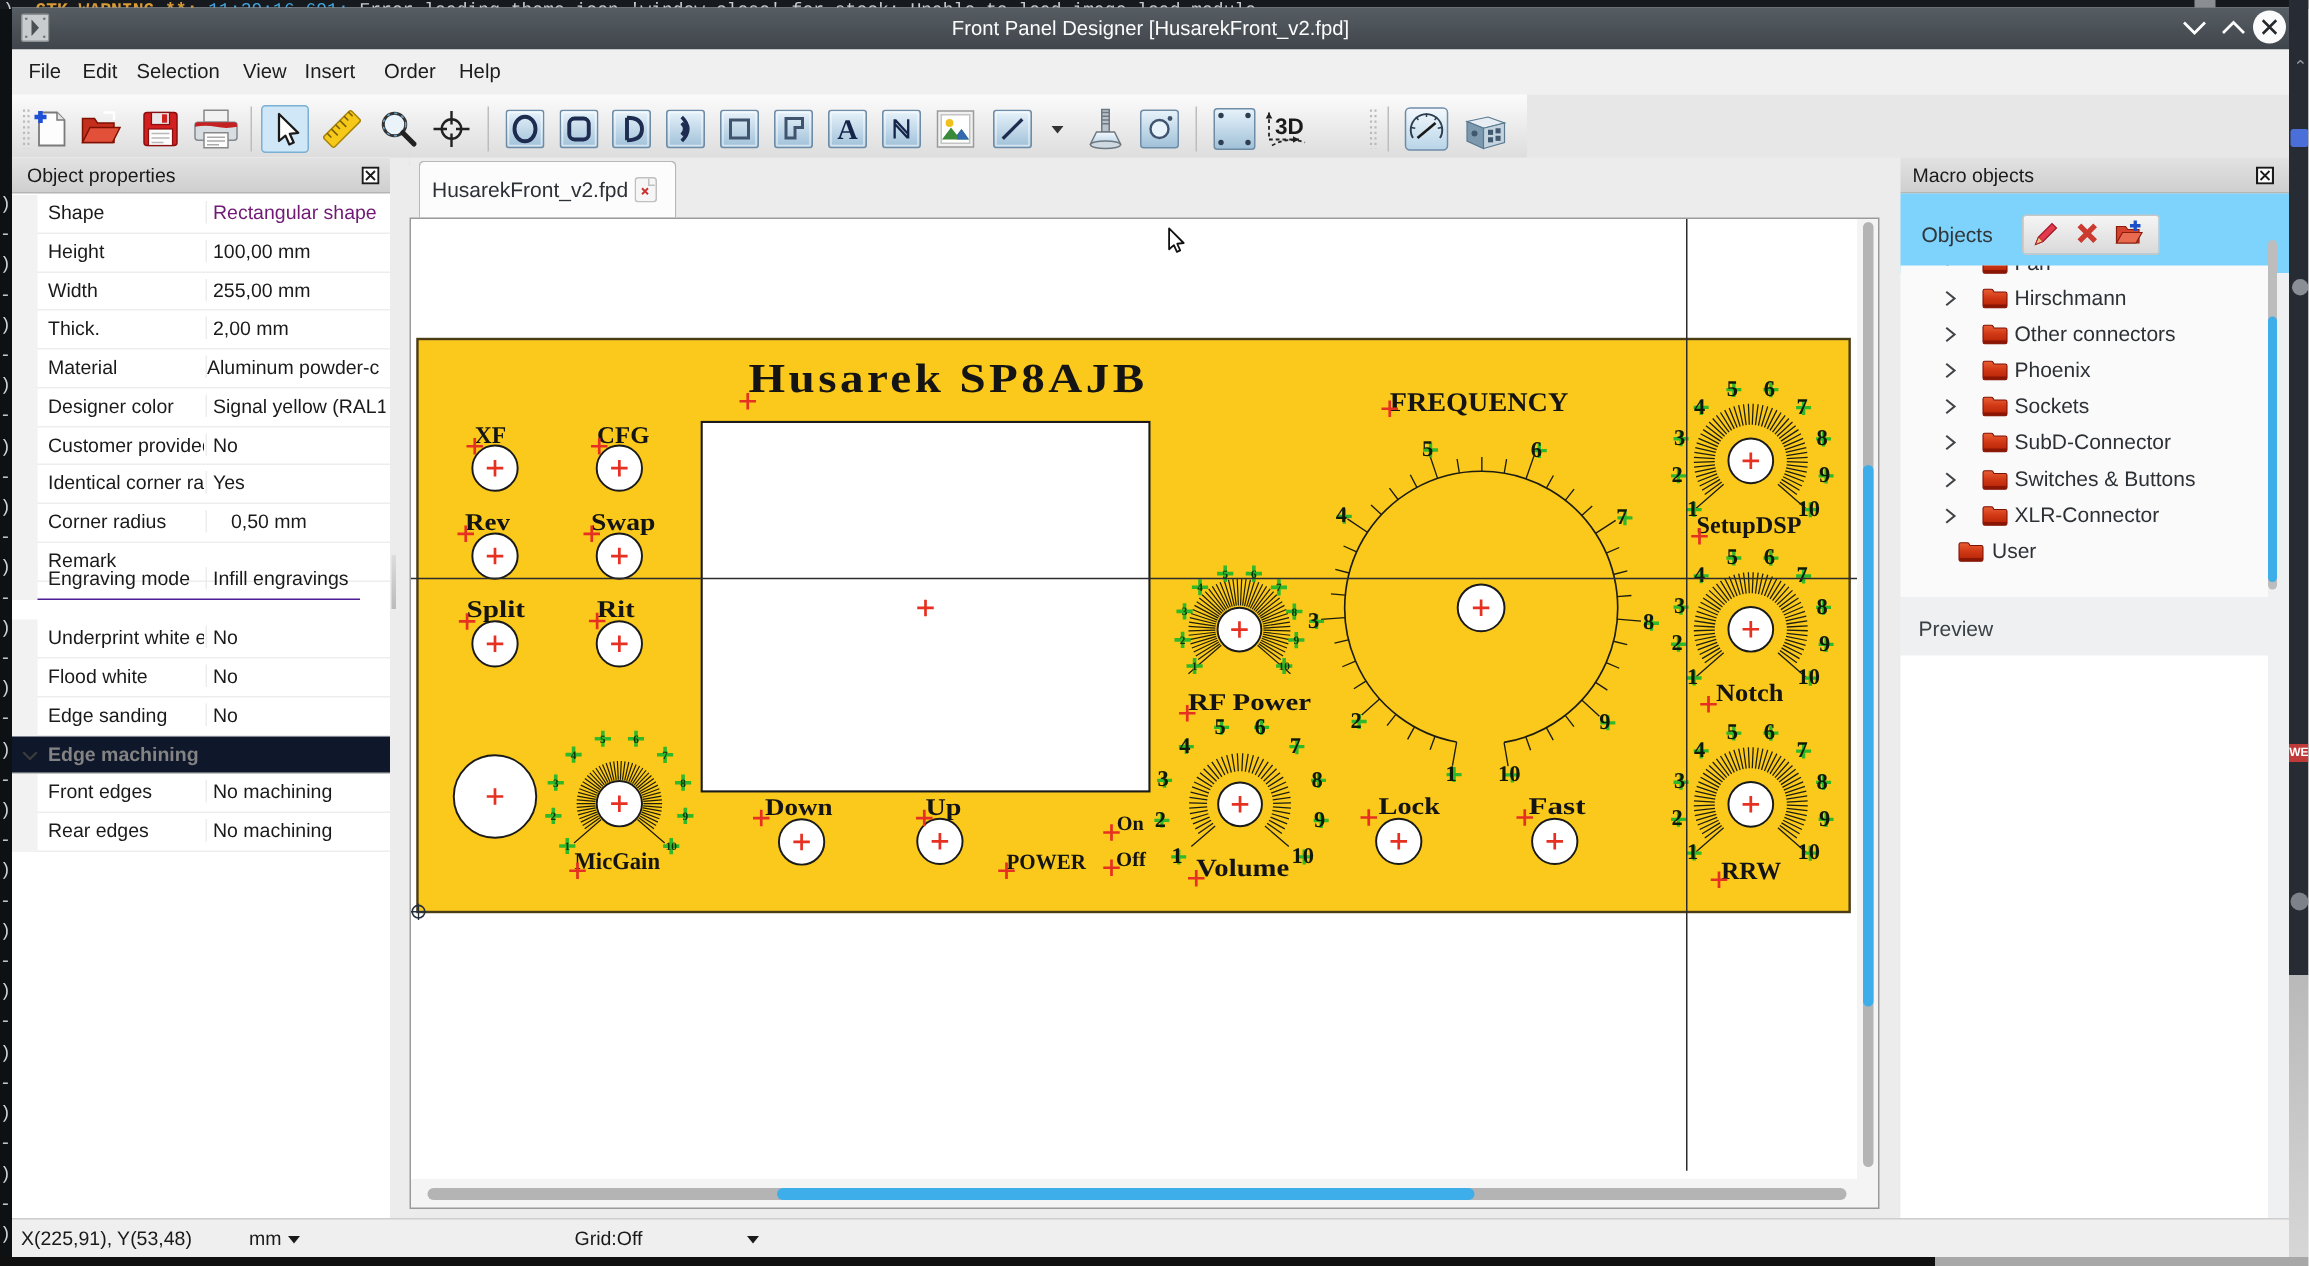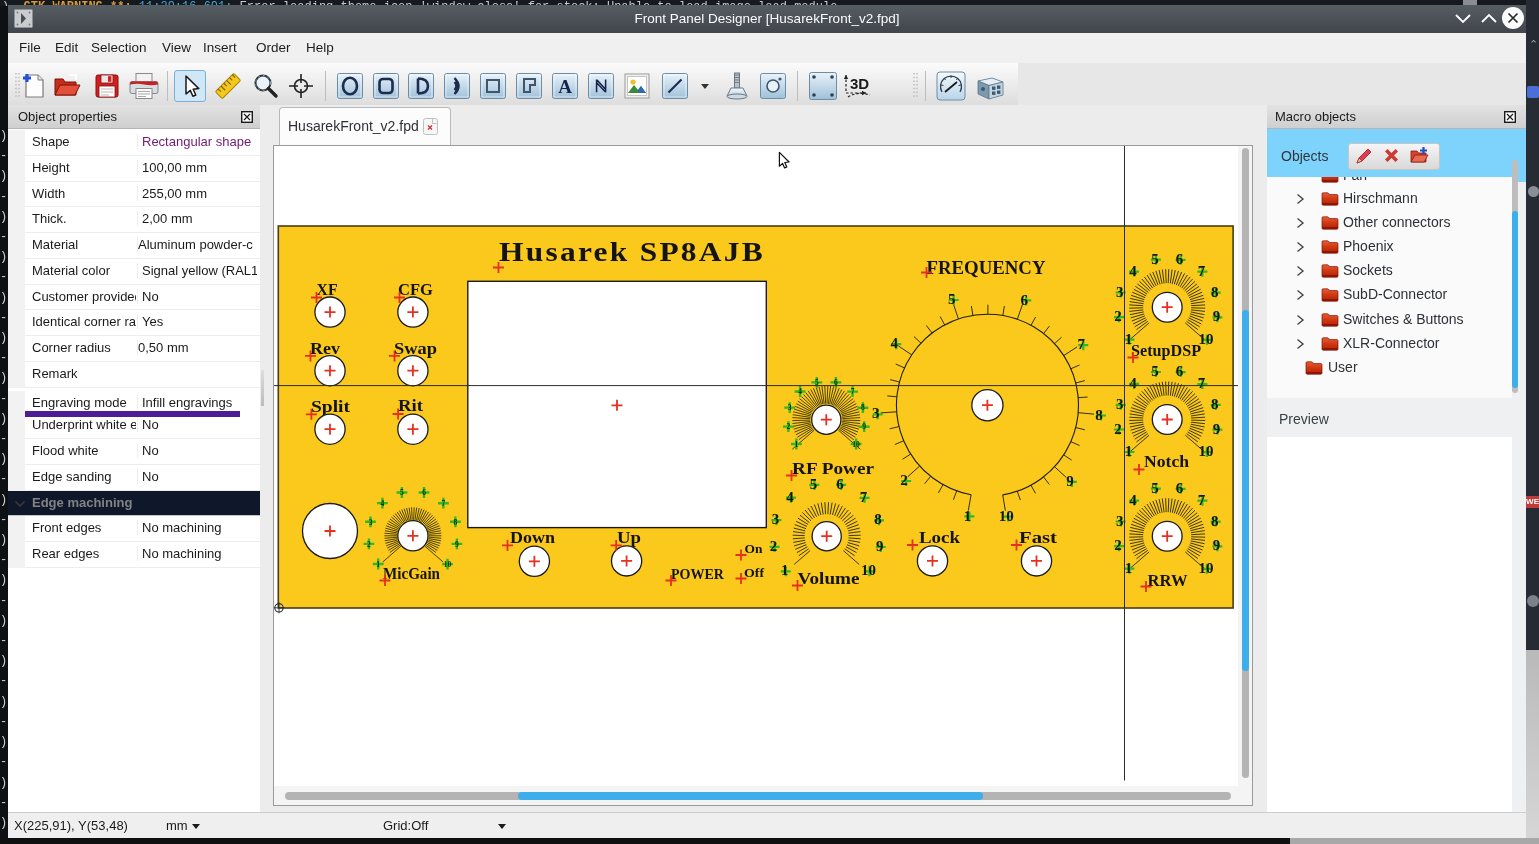--- a/index.html
+++ b/index.html
@@ -216,44 +216,44 @@
 <div class="abs" style="left:24px;top:4px;width:104px;overflow:hidden;white-space:nowrap;font-size:13px;color:#1a1a1a">Thick.</div>
 <div class="abs" style="left:129px;top:4px;width:120px;overflow:hidden;white-space:nowrap;font-size:13px;color:#1a1a1a;border-left:1px solid #ededed;padding-left:4px">2,00 mm</div>
 </div>
       <div class="abs" style="left:0;top:128.0px;width:252px;height:25.75px;border-bottom:1px solid #ededed">
 <div class="abs" style="left:0;top:0;width:17px;height:25.75px;background:#f2f2f2"></div>
 <div class="abs" style="left:24px;top:4px;width:104px;overflow:hidden;white-space:nowrap;font-size:13px;color:#1a1a1a">Material</div>
 <div class="abs" style="left:129px;top:4px;width:120px;overflow:hidden;white-space:nowrap;font-size:13px;color:#1a1a1a;border-left:1px solid #ededed;padding-left:0">Aluminum powder-c</div>
 </div>
       <div class="abs" style="left:0;top:153.8px;width:252px;height:25.75px;border-bottom:1px solid #ededed">
 <div class="abs" style="left:0;top:0;width:17px;height:25.75px;background:#f2f2f2"></div>
-<div class="abs" style="left:24px;top:4px;width:104px;overflow:hidden;white-space:nowrap;font-size:13px;color:#1a1a1a">Material color</div>
+<div class="abs" style="left:24px;top:4px;width:104px;overflow:hidden;white-space:nowrap;font-size:13px;color:#1a1a1a">Designer color</div>
 <div class="abs" style="left:129px;top:4px;width:120px;overflow:hidden;white-space:nowrap;font-size:13px;color:#1a1a1a;border-left:1px solid #ededed;padding-left:4px">Signal yellow (RAL10</div>
 </div>
       <div class="abs" style="left:0;top:179.5px;width:252px;height:25.75px;border-bottom:1px solid #ededed">
 <div class="abs" style="left:0;top:0;width:17px;height:25.75px;background:#f2f2f2"></div>
 <div class="abs" style="left:24px;top:4px;width:104px;overflow:hidden;white-space:nowrap;font-size:13px;color:#1a1a1a">Customer provided</div>
 <div class="abs" style="left:129px;top:4px;width:120px;overflow:hidden;white-space:nowrap;font-size:13px;color:#1a1a1a;border-left:1px solid #ededed;padding-left:4px">No</div>
 </div>
       <div class="abs" style="left:0;top:205.2px;width:252px;height:25.75px;border-bottom:1px solid #ededed">
 <div class="abs" style="left:0;top:0;width:17px;height:25.75px;background:#f2f2f2"></div>
 <div class="abs" style="left:24px;top:4px;width:104px;overflow:hidden;white-space:nowrap;font-size:13px;color:#1a1a1a">Identical corner rad</div>
 <div class="abs" style="left:129px;top:4px;width:120px;overflow:hidden;white-space:nowrap;font-size:13px;color:#1a1a1a;border-left:1px solid #ededed;padding-left:4px">Yes</div>
 </div>
       <div class="abs" style="left:0;top:231.0px;width:252px;height:25.75px;border-bottom:1px solid #ededed">
 <div class="abs" style="left:0;top:0;width:17px;height:25.75px;background:#f2f2f2"></div>
 <div class="abs" style="left:24px;top:4px;width:104px;overflow:hidden;white-space:nowrap;font-size:13px;color:#1a1a1a">Corner radius</div>
-<div class="abs" style="left:129px;top:4px;width:120px;overflow:hidden;white-space:nowrap;font-size:13px;color:#1a1a1a;border-left:1px solid #ededed;padding-left:0">0,50 mm</div>
+<div class="abs" style="left:129px;top:4px;width:120px;overflow:hidden;white-space:nowrap;font-size:13px;color:#1a1a1a;border-left:1px solid #ededed;padding-left:16px">0,50 mm</div>
 </div>
       <div class="abs" style="left:0;top:256.8px;width:252px;height:25.75px;border-bottom:1px solid #ededed">
 <div class="abs" style="left:0;top:0;width:17px;height:25.75px;background:#f2f2f2"></div>
 <div class="abs" style="left:24px;top:4px;width:104px;overflow:hidden;white-space:nowrap;font-size:13px;color:#1a1a1a">Remark</div>
 <div class="abs" style="left:129px;top:4px;width:120px;overflow:hidden;white-space:nowrap;font-size:13px;color:#1a1a1a;border-left:1px solid #ededed;padding-left:4px"></div>
 </div>
-      <div class="abs" style="left:0;top:286px;width:232px;height:25.75px;border-bottom:6px solid #4c1d95">
+      <div class="abs" style="left:0;top:269px;width:232px;height:25.75px;border-bottom:1px solid #4c1d95">
 <div class="abs" style="left:0;top:0;width:17px;height:25.75px;background:#f2f2f2"></div>
 <div class="abs" style="left:24px;top:4px;width:104px;overflow:hidden;white-space:nowrap;font-size:13px;color:#1a1a1a">Engraving mode</div>
 <div class="abs" style="left:129px;top:4px;width:120px;overflow:hidden;white-space:nowrap;font-size:13px;color:#1a1a1a;border-left:1px solid #ededed;padding-left:4px">Infill engravings</div>
 </div>
       <div class="abs" style="left:0;top:308.2px;width:252px;height:25.75px;border-bottom:1px solid #ededed">
 <div class="abs" style="left:0;top:0;width:17px;height:25.75px;background:#f2f2f2"></div>
 <div class="abs" style="left:24px;top:4px;width:104px;overflow:hidden;white-space:nowrap;font-size:13px;color:#1a1a1a">Underprint white e</div>
 <div class="abs" style="left:129px;top:4px;width:120px;overflow:hidden;white-space:nowrap;font-size:13px;color:#1a1a1a;border-left:1px solid #ededed;padding-left:4px">No</div>
 </div>
       <div class="abs" style="left:0;top:334.0px;width:252px;height:25.75px;border-bottom:1px solid #ededed">

